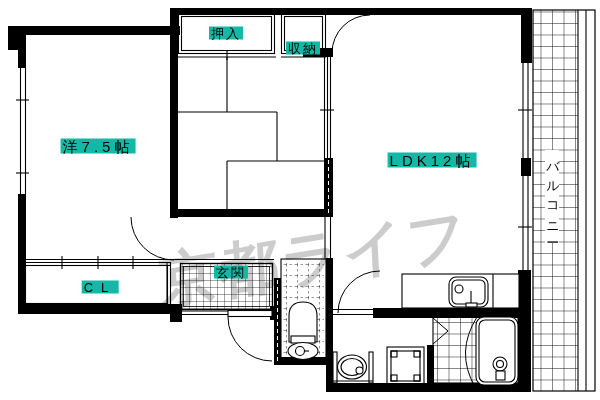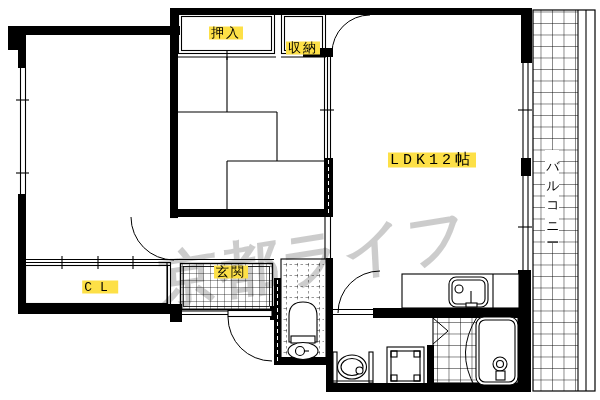--- a/index.html
+++ b/index.html
@@ -1,21 +1,21 @@
 <!DOCTYPE html>
 <html><head>
 <meta charset="utf-8">
 <style>
   html,body{margin:0;padding:0;background:#fff;}
   #stage{position:relative;width:600px;height:400px;background:#ffffff;overflow:hidden;
          font-family:"DejaVu Sans",sans-serif;}
   #plan-svg{position:absolute;left:0;top:0;z-index:2;}
   .label{position:absolute;z-index:3;transform:translate(-50%,-50%);
-         background:#fde047;padding:0 2px;line-height:1;white-space:nowrap;color:#000;
-         font-family:Liberation Mono, monospace;}
+         background:#14b8a6;padding:0 2px;line-height:1;white-space:nowrap;color:#000;
+         font-family:Liberation Sans, sans-serif;}
   .lbl-room{font-size:15px;letter-spacing:4px;}
   .lbl-small{font-size:13px;letter-spacing:2px;}
   .lbl-cl{font-size:13px;letter-spacing:8px;}
   .lbl-balcony{position:absolute;z-index:3;left:545px;top:150px;transform:none;
          writing-mode:vertical-rl;text-orientation:upright;font-size:13px;
          letter-spacing:6px;background:#fff;padding:2px 0;line-height:1.1;color:#000;
          font-family:"DejaVu Sans",sans-serif;}
   .watermark{position:absolute;z-index:1;left:158px;top:252px;font-size:60px;font-weight:bold;
          color:rgba(0,0,0,0.20);letter-spacing:2px;white-space:nowrap;line-height:1;
          transform:rotate(-9deg) skewX(-6deg);transform-origin:left center;
@@ -198,20 +198,21 @@
     <g fill="none" stroke="#000" stroke-width="1.1">
       <rect x="387" y="347" width="37" height="38"></rect>
       <rect x="391" y="351" width="29" height="30"></rect>
       <rect x="391" y="351" width="6" height="6"></rect>
       <rect x="414" y="351" width="6" height="6"></rect>
       <rect x="391" y="375" width="6" height="6"></rect>
       <rect x="414" y="375" width="6" height="6"></rect>
     </g>
   </svg>
 
+  <div class="label lbl-room" style="left:98px;top:146px">洋7.5帖</div>
   <div class="label lbl-room" style="left:432px;top:160px">LDK12帖</div>
   <div class="label lbl-small" style="left:226px;top:33px">押入</div>
   <div class="label lbl-small" style="left:303px;top:48px">収納</div>
   <div class="label lbl-cl" style="left:100px;top:287px">CL</div>
   <div class="label lbl-small" style="left:231px;top:272px">玄関</div>
   <div class="lbl-balcony">バルコニー</div>
 
 </div>
 
 </body></html>

